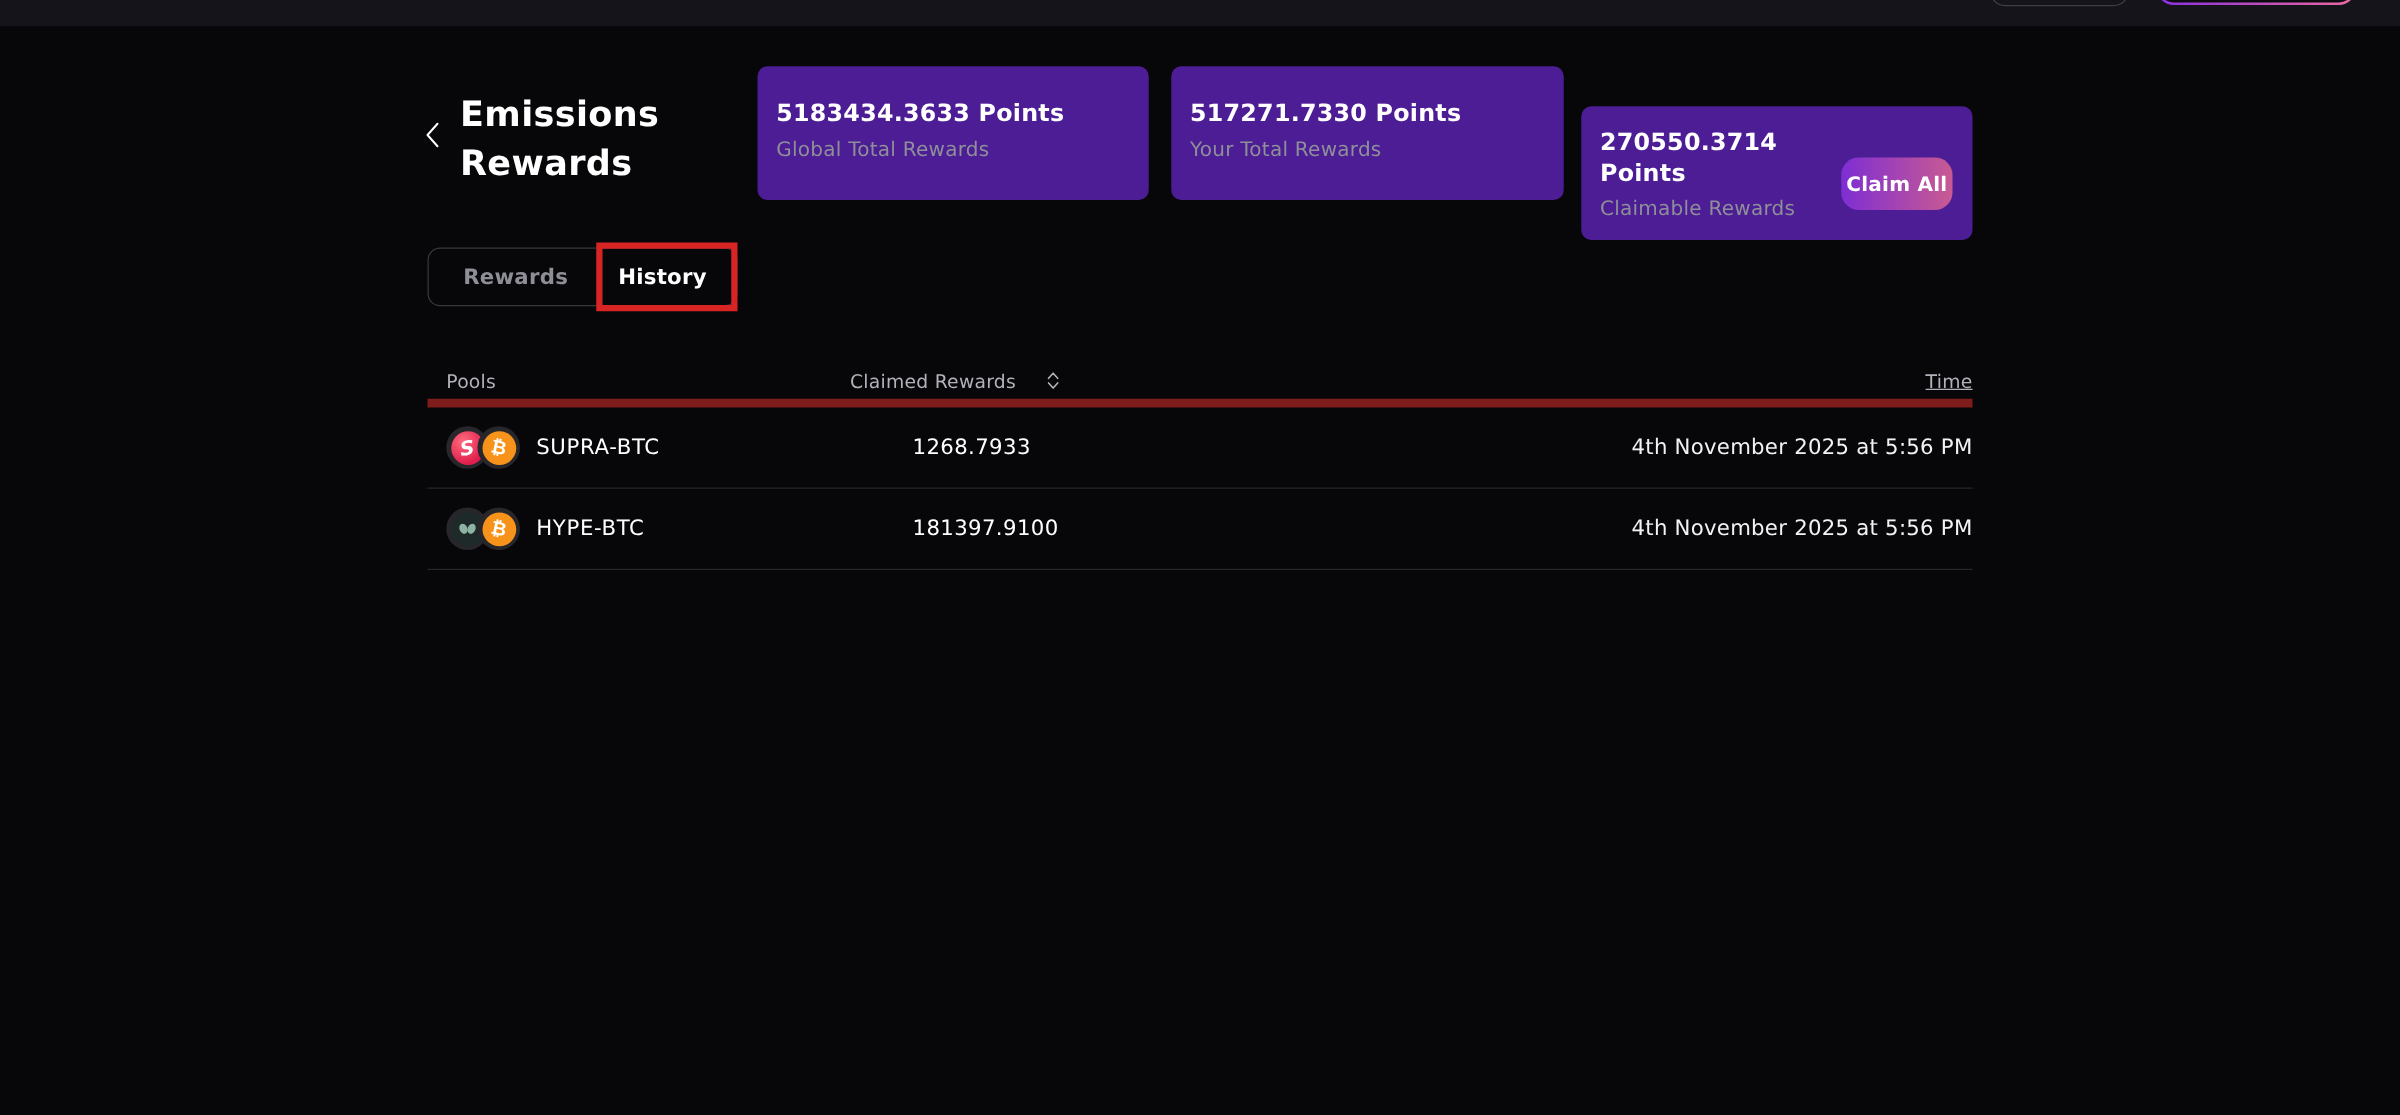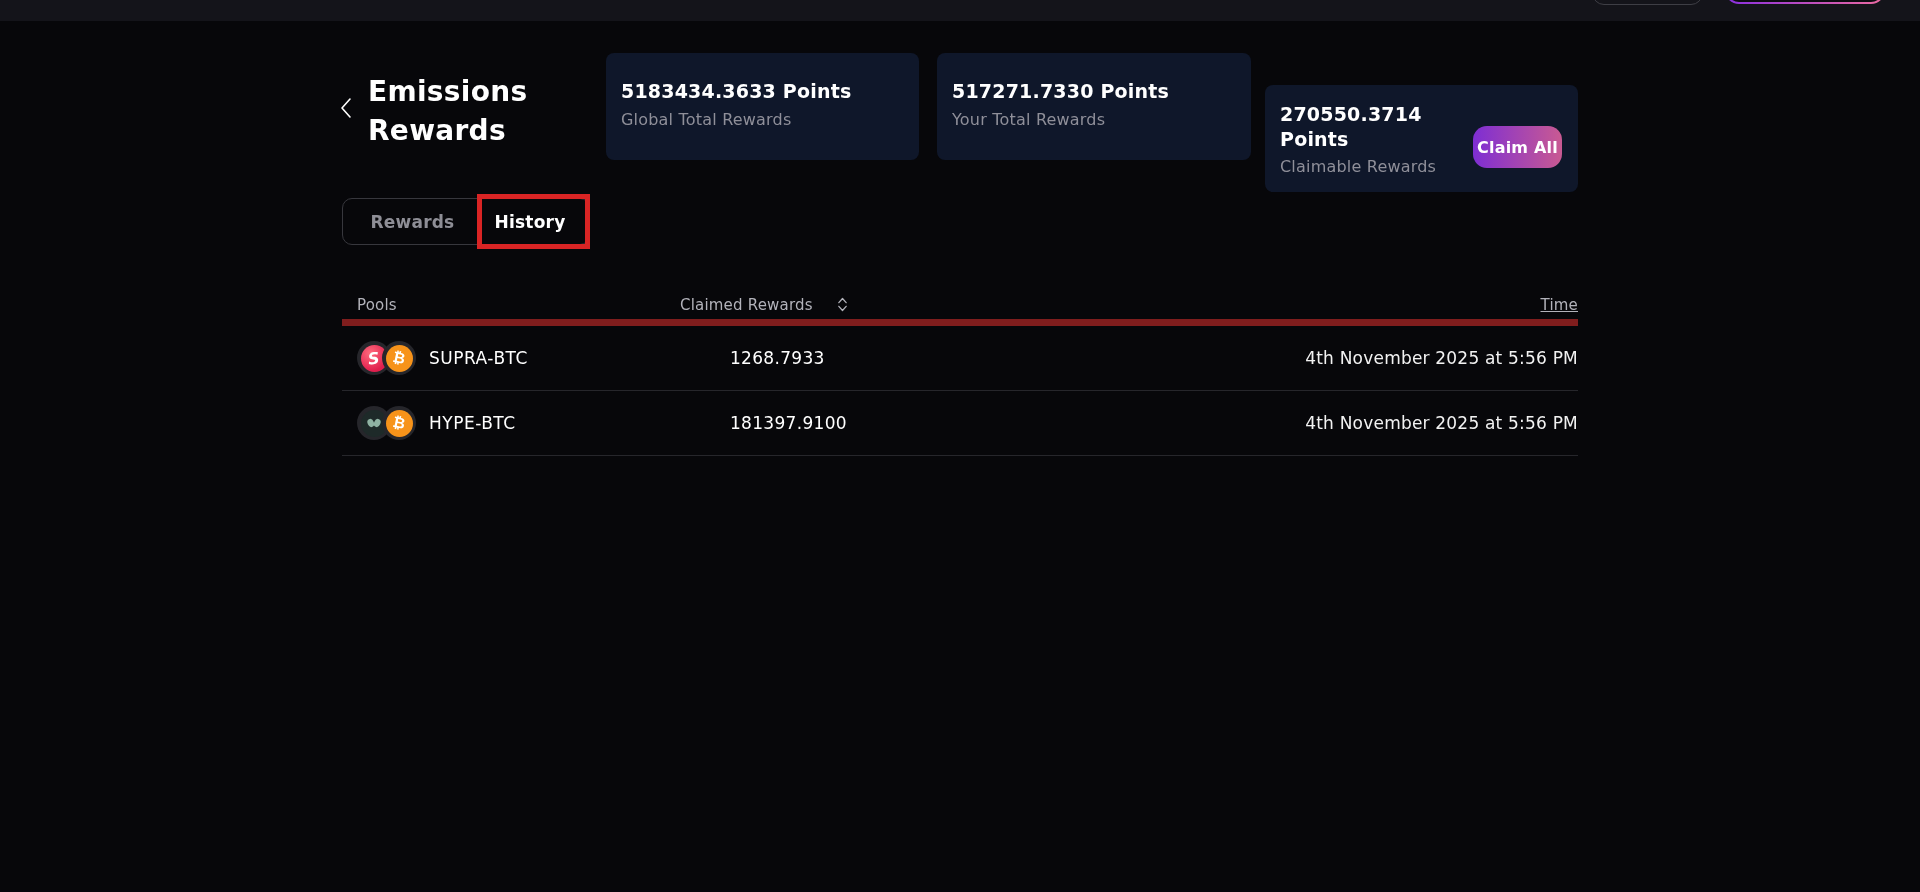--- a/index.html
+++ b/index.html
@@ -33,21 +33,21 @@
   .back-btn { position:absolute; left:336px; top:97px; width:20px; height:24px; cursor:pointer; background:none; border:none; }
   .page-title {
     position:absolute; left:368px; top:72px;
     font-size:28px; font-weight:700; line-height:39px; color:#fff;
     letter-spacing:.3px;
   }
 
   
   .card {
     position:absolute; top:53px; height:107px;
-    background:#0f172a; border-radius:8px; padding:27px 16px 0 15px;
+    background:#4c1d95; border-radius:8px; padding:27px 16px 0 15px;
   }
   .card1 { left:606px; width:313px; }
   .card2 { left:937px; width:314px; }
   .card3 { left:1265px; width:313px; padding-top:17px; display:flex; justify-content:space-between;margin-top:32px; }
   .card-value { font-size:19px; font-weight:700; color:#fff; letter-spacing:.2px; }
   .card-label { font-size:16px; color:#8f8f99; margin-top:8px; letter-spacing:.2px; }
   .card3 .card-value { width:150px; line-height:25px; }
   .card3 .card-label { margin-top:5px; }
   .claim-btn {
     align-self:center; width:89px; height:42px; border:none; border-radius:14px;

